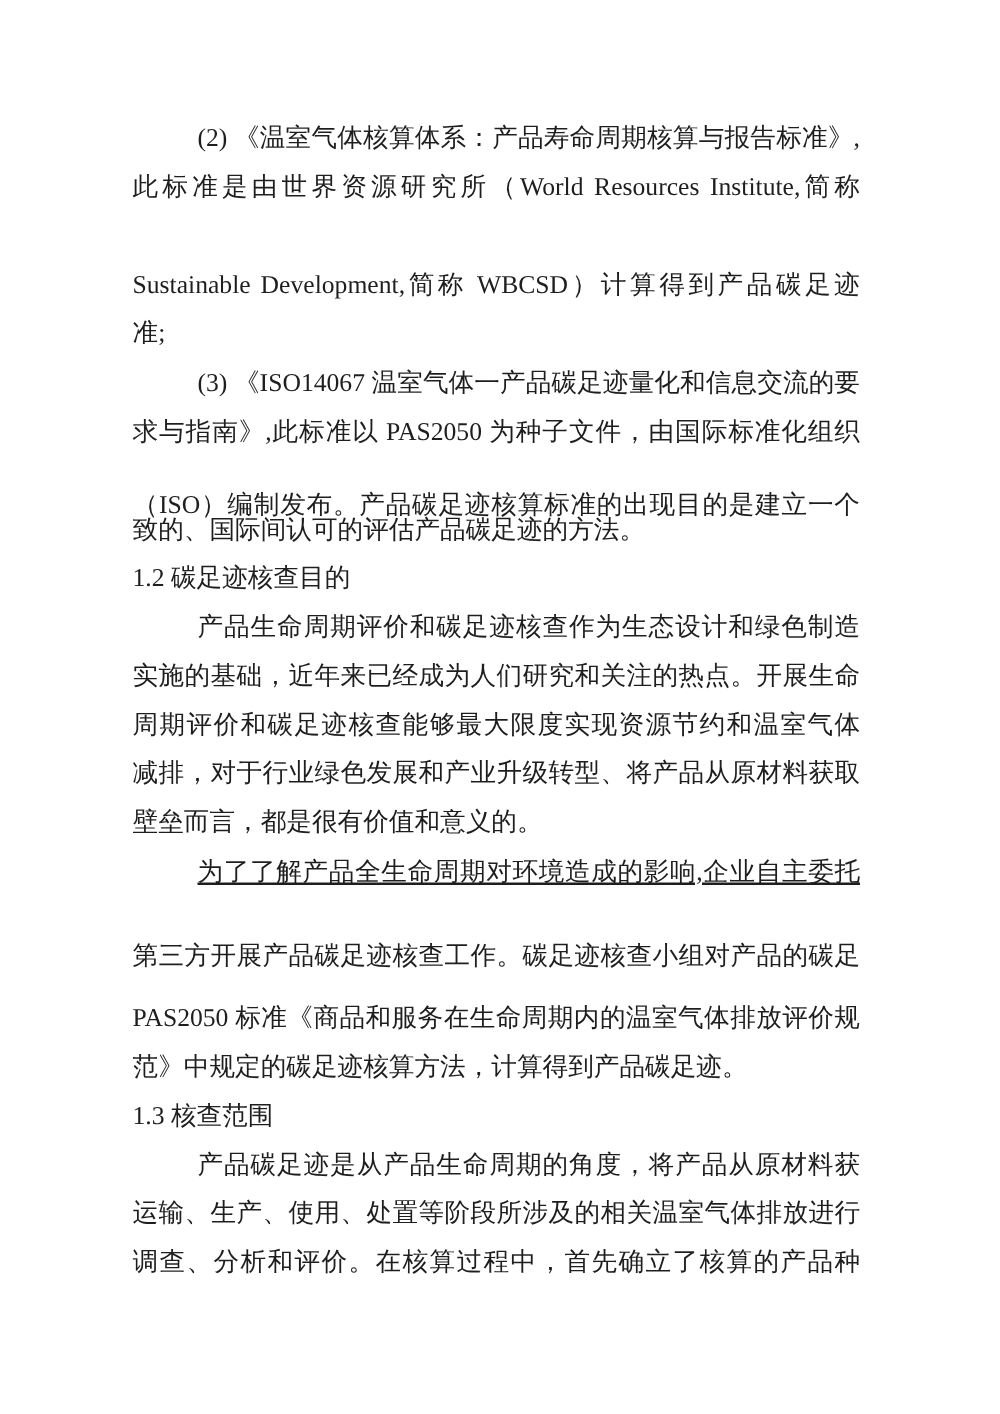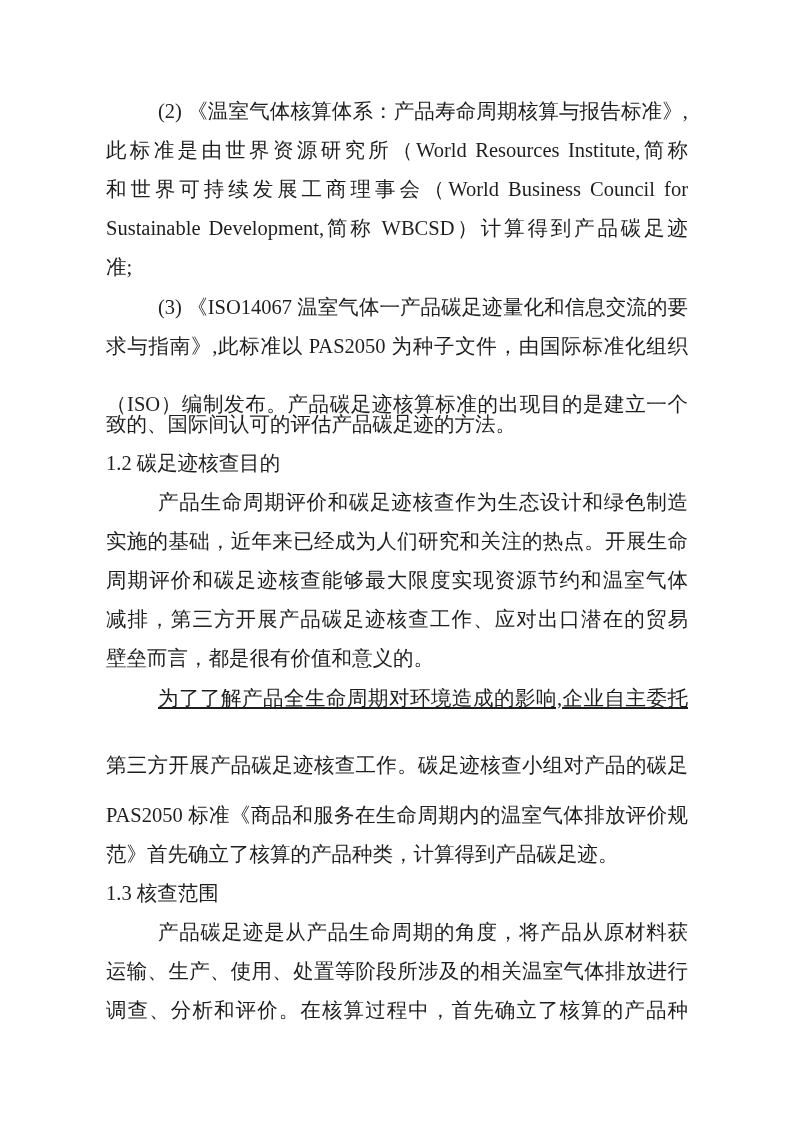--- a/index.html
+++ b/index.html
@@ -44,35 +44,34 @@
     text-align-last: left;
   }
 </style>
 </head>
 <body>
 
 <div class="page">
   <div class="textblock" id="textblock">
       <div class="line first" style="top: 0px;">(2) 《温室气体核算体系：产品寿命周期核算与报告标准》,</div>
       <div class="line full" style="top: 39.1px;">此标准是由世界资源研究所（World Resources Institute,简称 WRI）</div>
-      <div class="line full" style="top: 78.2px;">和世界可持续发展工商理事会（World Business Council for</div>
       <div class="line full" style="top: 117.3px;">Sustainable Development,简称 WBCSD）计算得到产品碳足迹</div>
       <div class="line end" style="top: 156.4px;">准;</div>
       <div class="line first" style="top: 195.5px;">(3) 《ISO14067 温室气体一产品碳足迹量化和信息交流的要</div>
       <div class="line full" style="top: 234.6px;">求与指南》,此标准以 PAS2050 为种子文件，由国际标准化组织</div>
       <div class="line full" style="top: 273.7px; margin-top: 19px;">（ISO）编制发布。产品碳足迹核算标准的出现目的是建立一个</div>
       <div class="line end" style="top: 312.8px;">致的、国际间认可的评估产品碳足迹的方法。</div>
       <div class="line heading" style="top: 351.9px;">1.2 碳足迹核查目的</div>
       <div class="line first" style="top: 391px;">产品生命周期评价和碳足迹核查作为生态设计和绿色制造</div>
       <div class="line full" style="top: 430.1px;">实施的基础，近年来已经成为人们研究和关注的热点。开展生命</div>
       <div class="line full" style="top: 469.2px;">周期评价和碳足迹核查能够最大限度实现资源节约和温室气体</div>
-      <div class="line full" style="top: 508.3px;">减排，第三方开展产品碳足迹核查工作、应对出口潜在的贸易</div>
+      <div class="line full" style="top: 508.3px;">减排，对于行业绿色发展和产业升级转型、将产品从原材料获取</div>
       <div class="line end" style="top: 547.4px;">壁垒而言，都是很有价值和意义的。</div>
       <div class="line first" style="top: 586.5px; text-decoration: underline;">为了了解产品全生命周期对环境造成的影响,企业自主委托</div>
       <div class="line full" style="top: 654px;">第三方开展产品碳足迹核查工作。碳足迹核查小组对产品的碳足</div>
       <div class="line full" style="top: 703.8px;">PAS2050 标准《商品和服务在生命周期内的温室气体排放评价规</div>
-      <div class="line end" style="top: 742.9px;">范》首先确立了核算的产品种类，计算得到产品碳足迹。</div>
+      <div class="line end" style="top: 742.9px;">范》中规定的碳足迹核算方法，计算得到产品碳足迹。</div>
       <div class="line heading" style="top: 782px;">1.3 核查范围</div>
       <div class="line first" style="top: 821.1px;">产品碳足迹是从产品生命周期的角度，将产品从原材料获取、</div>
       <div class="line full" style="top: 860.2px;">运输、生产、使用、处置等阶段所涉及的相关温室气体排放进行</div>
       <div class="line full" style="top: 899.3px;">调查、分析和评价。在核算过程中，首先确立了核算的产品种类、</div>
     </div>
 </div>
 
 </body></html>

